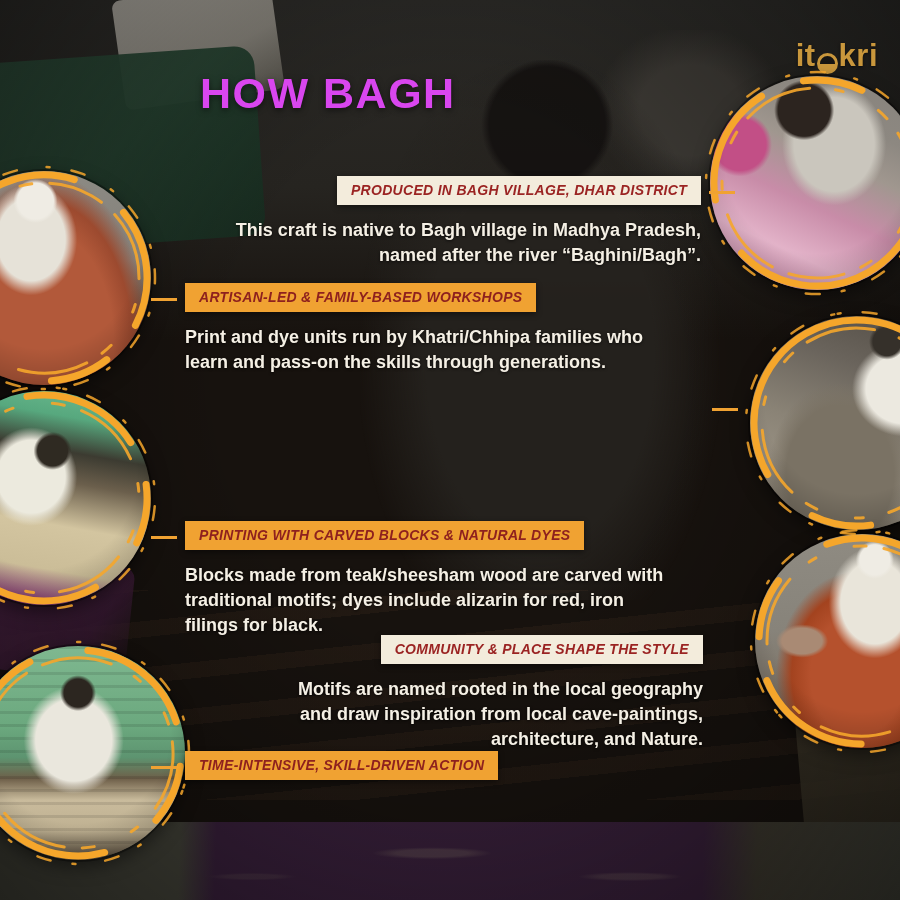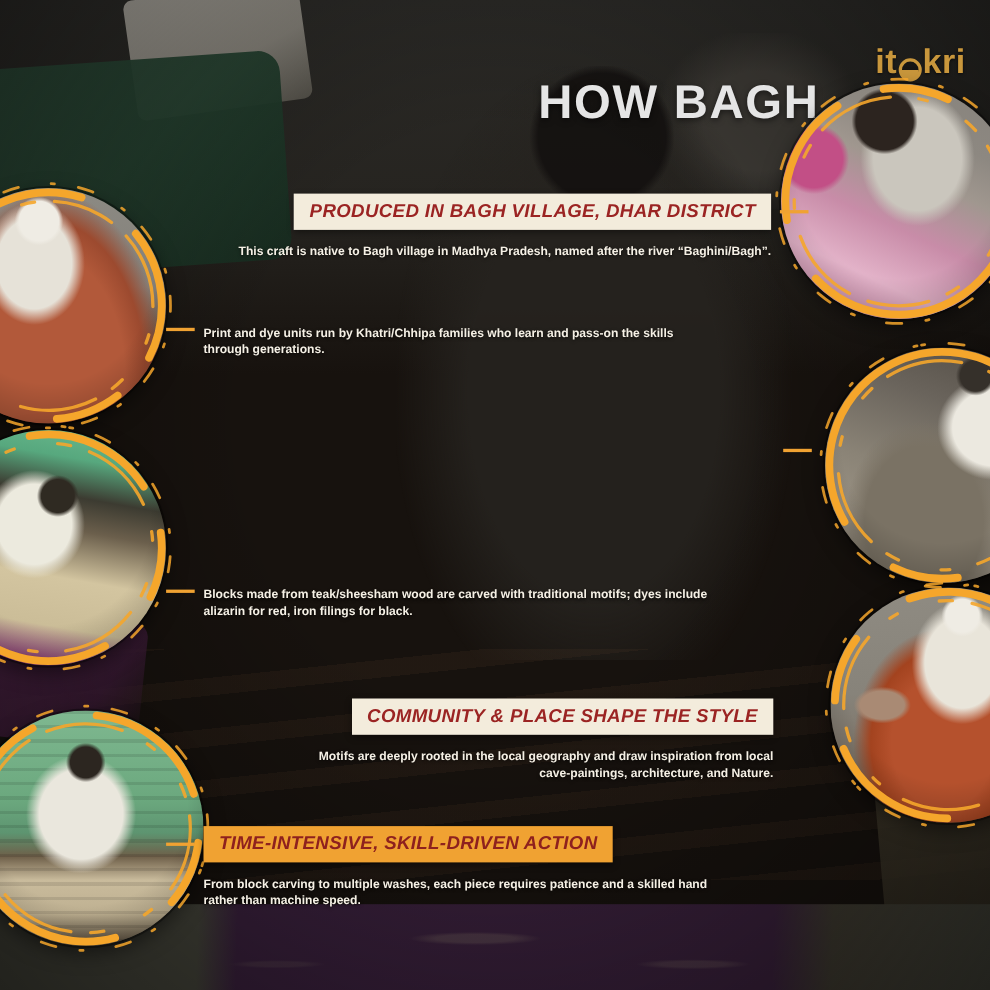--- a/index.html
+++ b/index.html
@@ -34,22 +34,22 @@
     background:linear-gradient(200deg,#4c4534 0%,#3a3427 80%);transform:rotate(-5deg);opacity:.8;}
   .bg-bottom-band{position:absolute;left:0;bottom:0;right:0;height:78px;
     background:
       radial-gradient(ellipse at 48% 40%,rgba(120,104,96,.35) 0 36px,rgba(0,0,0,0) 60px),
       radial-gradient(ellipse at 70% 70%,rgba(120,104,96,.28) 0 30px,rgba(0,0,0,0) 52px),
       radial-gradient(ellipse at 28% 70%,rgba(110,96,90,.22) 0 26px,rgba(0,0,0,0) 44px),
       linear-gradient(92deg,#44443a 0 20%,#39203c 24%,#38203a 78%,#3e3a30 84%,#44443a 100%);}
   .bg-vignette{position:absolute;inset:0;
     background:radial-gradient(ellipse at 50% 42%,rgba(0,0,0,0) 35%,rgba(0,0,0,.5) 100%);}
   
-  .title{position:absolute;left:200px;top:38px;width:545px;text-align:right;
-    color:#e5e5e5;font-weight:bold;font-size:43px;line-height:1.22;letter-spacing:1.5px;
+  .title{position:absolute;left:200px;top:38px;width:545px;text-align:left;
+    color:#d946ef;font-weight:bold;font-size:43px;line-height:1.22;letter-spacing:1.5px;
     text-shadow:0 2px 6px rgba(0,0,0,.55);}
   .logo{position:absolute;right:22px;top:38px;color:#C9973C;font-weight:bold;
     font-size:31px;letter-spacing:.5px;display:flex;align-items:flex-end;
     text-shadow:0 1px 3px rgba(0,0,0,.6);}
   .logo-o{display:inline-block;width:15px;height:15px;border:3px solid #C9973C;
     border-radius:50%;margin:4px 1px 0 1px;
     background:linear-gradient(to top,#C9973C 48%,rgba(0,0,0,.25) 48%);}
   
   .pc{position:absolute;width:240px;height:240px;}
   .pc svg{position:absolute;inset:0;width:100%;height:100%;z-index:2;}
@@ -90,25 +90,25 @@
       radial-gradient(ellipse at 48% 66%,#b5512d 0 30%,#a3431f 42%,rgba(163,67,31,0) 52%),
       linear-gradient(180deg,#8f8b82 0%,#87837a 45%,#7d7468 72%,#675b4d 100%);}
   .ph6{background:
       radial-gradient(circle at 50% 22%,#2c2620 0 14px,rgba(44,38,32,0) 18px),
       radial-gradient(ellipse at 48% 44%,#eae7dd 0 38px,rgba(234,231,221,0) 50px),
       repeating-linear-gradient(180deg,rgba(0,0,0,.10) 0 3px,rgba(0,0,0,0) 3px 13px),
       linear-gradient(180deg,#7fb890 0%,#6ba87e 38%,#5d9470 52%,#6e5f49 62%,#c9bb9c 72%,#bfb192 86%,#4f4436 100%);}
   
   .info{position:absolute;z-index:3;}
   .bar{display:inline-block;position:relative;font-style:italic;font-weight:bold;
-    font-size:17px;letter-spacing:.3px;padding:6px 14px 7px;
+    font-size:14px;letter-spacing:.3px;padding:6px 14px 7px;
     box-shadow:0 2px 6px rgba(0,0,0,.45);white-space:nowrap;}
   .bar-orange{background:#F0A232;color:#8E211E;}
   .bar-cream{background:#F3ECDC;color:#9B2423;}
-  .body-text{margin:13px 0 0;font-weight:bold;font-size:11px;line-height:1.4;
+  .body-text{margin:13px 0 0;font-weight:bold;font-size:18px;line-height:1.4;
     color:#F5F0E5;text-shadow:0 1px 3px rgba(0,0,0,.7);}
   .align-right{text-align:right;}
   .align-left{text-align:left;}
   .dash{position:absolute;width:26px;height:3px;background:#F0A232;top:15px;}
   .dash-right{right:-34px;}
   .dash-left{left:-34px;}
   .s1{top:176px;left:180px;right:199px;}
   .s2{top:283px;left:185px;right:250px;}
   .s3{top:393px;left:255px;right:196px;}
   .s4{top:521px;left:185px;right:225px;}
@@ -209,37 +209,38 @@
     <div class="photo ph6"></div>
   </div>
 
   <section class="info s1 align-right">
     <div class="bar bar-cream">PRODUCED IN BAGH VILLAGE, DHAR DISTRICT</div>
     <p class="body-text">This craft is native to Bagh village in Madhya Pradesh, named after the river “Baghini/Bagh”.</p>
     <span class="dash dash-right"></span>
   </section>
 
   <section class="info s2 align-left">
+    <div class="bar bar-orange">ARTISAN-LED &amp; FAMILY-BASED WORKSHOPS</div>
     <p class="body-text">Print and dye units run by Khatri/Chhipa families who learn and pass-on the skills through generations.</p>
     <span class="dash dash-left"></span>
   </section>
 
   <section class="info s3 align-right">
     <span class="dash dash-right"></span>
   </section>
 
   <section class="info s4 align-left">
+    <div class="bar bar-orange">PRINTING WITH CARVED BLOCKS &amp; NATURAL DYES</div>
     <p class="body-text">Blocks made from teak/sheesham wood are carved with traditional motifs; dyes include alizarin for red, iron filings for black.</p>
     <span class="dash dash-left"></span>
   </section>
 
   <section class="info s5 align-right">
     <div class="bar bar-cream">COMMUNITY &amp; PLACE SHAPE THE STYLE</div>
-    <p class="body-text">Motifs are deeply rooted in the local geography and draw inspiration from local cave-paintings, architecture, and Nature.</p>
+    <p class="body-text">Motifs are named rooted in the local geography and draw inspiration from local cave-paintings, architecture, and Nature.</p>
   </section>
 
   <section class="info s6 align-left">
     <div class="bar bar-orange">TIME-INTENSIVE, SKILL-DRIVEN ACTION</div>
-    <p class="body-text">From block carving to multiple washes, each piece requires patience and a skilled hand rather than machine speed.</p>
     <span class="dash dash-left"></span>
   </section>
 
 </div>
 
 </body></html>

